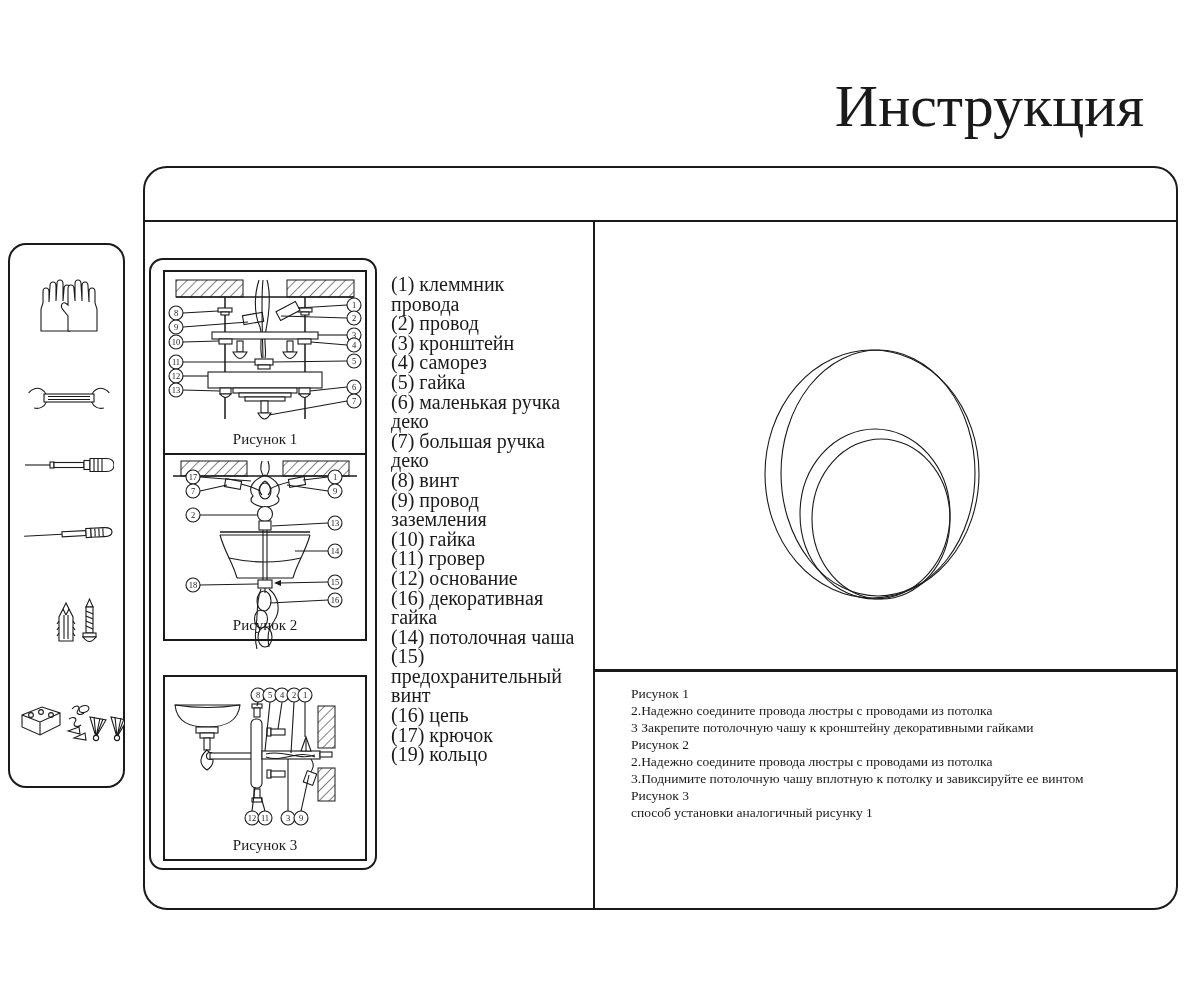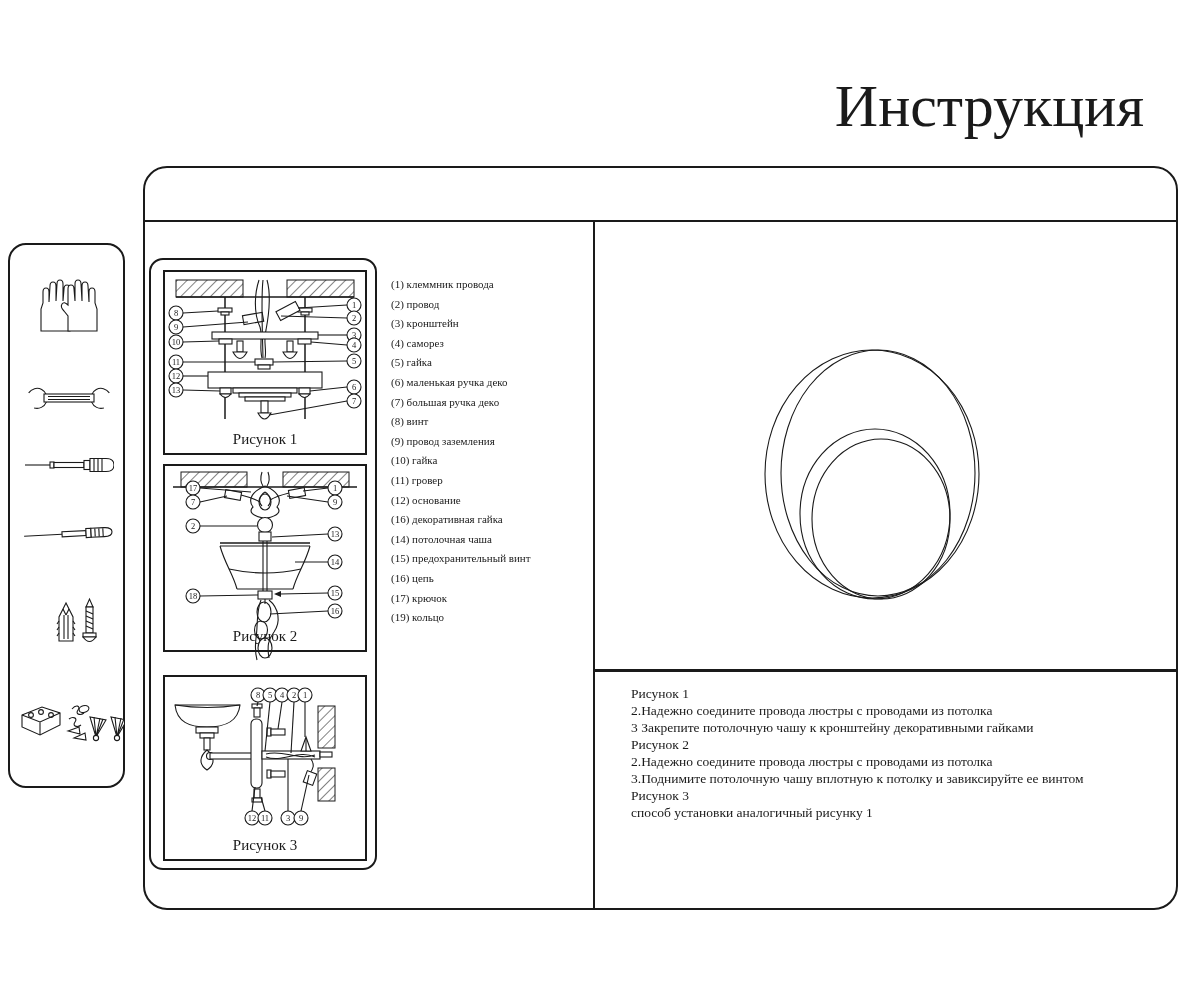--- a/index.html
+++ b/index.html
@@ -13,24 +13,24 @@
   .main-box{position:absolute;left:143px;top:166px;width:1035px;height:744px;
             border:2px solid #1a1a1a;border-radius:24px}
   .header-band{position:absolute;left:0;right:0;top:0;height:54px;border-bottom:2px solid #1a1a1a}
   .vdivider{position:absolute;left:448px;top:54px;bottom:0;width:0;border-left:2px solid #1a1a1a}
   .hdivider2{position:absolute;left:449px;right:0;top:501px;height:0;border-top:3px solid #1a1a1a}
   .figures-panel{position:absolute;left:4px;top:90px;width:228px;height:612px;
                  border:2px solid #1a1a1a;border-radius:14px}
   .figbox{position:absolute;left:12px;width:204px;border:2px solid #1a1a1a;background:#fff}
   .figbox svg{display:block}
   .fb1{top:10px;height:185px}
-  .fb2{top:204px;height:188px}
+  .fb2{top:193px;height:188px}
   .fb3{top:415px;height:186px}
   .figcaption{position:absolute;bottom:5px;left:0;right:0;text-align:center;font-size:15px}
-  .parts-list{position:absolute;left:246px;top:107px;width:186px;font-size:11px;line-height:19.6px}
+  .parts-list{position:absolute;left:246px;top:107px;width:186px;font-size:20px;line-height:19.6px}
   .model{position:absolute;left:455px;top:64px;font-size:40px;white-space:nowrap}
   .lamp{position:absolute;left:598px;top:166px}
   .instructions{position:absolute;left:486px;top:517px;font-size:13.5px;line-height:17px;width:540px}
   
   .ln{stroke:#1a1a1a;stroke-width:1.1;fill:none}
   .th{stroke:#1a1a1a;stroke-width:1.5;fill:none}
   .wf{fill:#fff;stroke:#1a1a1a;stroke-width:1.1}
   .bk{fill:#1a1a1a;stroke:none}
   .co{font-size:8.5px;text-anchor:middle;fill:#1a1a1a;font-family:"Liberation Serif",serif}
 </style>

